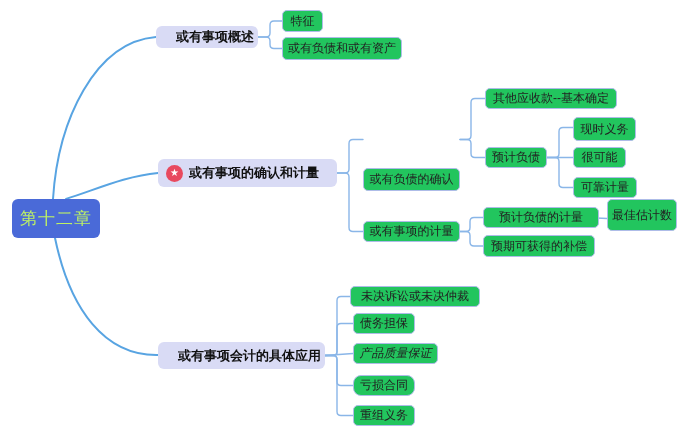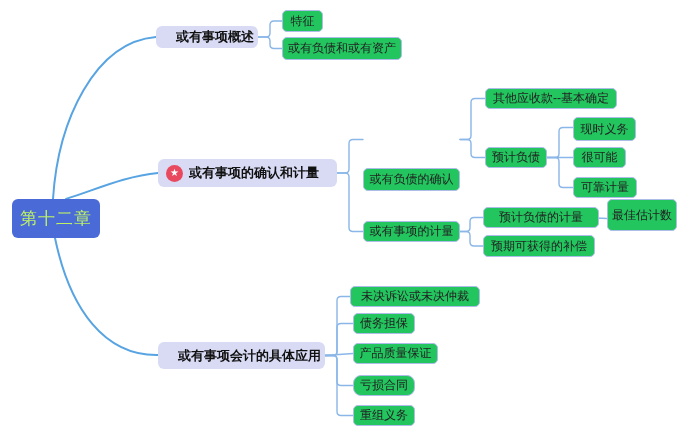--- a/index.html
+++ b/index.html
@@ -124,17 +124,17 @@
   <div class="node leaf" style="left:573px; top:177px; width:64px; height:21px;">可靠计量</div>
 
   <div class="node leaf" style="left:363px; top:221px; width:97px; height:21px;">或有事项的计量</div>
   <div class="node leaf" style="left:483px; top:207px; width:116px; height:21px;">预计负债的计量</div>
   <div class="node leaf" style="left:607px; top:199px; width:70px; height:32px;">最佳估计数</div>
   <div class="node leaf" style="left:483px; top:235px; width:112px; height:22px;">预期可获得的补偿</div>
 
   <div class="node branch" style="left:158px; top:342px; width:167px; height:27px;">或有事项会计的具体应用</div>
   <div class="node leaf" style="left:350px; top:286px; width:130px; height:21px;">未决诉讼或未决仲裁</div>
   <div class="node leaf" style="left:353px; top:313px; width:62px; height:21px;">债务担保</div>
-  <div class="node leaf" style="left:353px; top:343px; width:85px; height:21px;">产品质量保证</div>
+  <div class="node leaf" style="left:353px; top:343px; width:85px; height:21px;font-style:italic;">产品质量保证</div>
   <div class="node leaf" style="left:353px; top:375px; width:62px; height:21px;border-radius:8px;">亏损合同</div>
   <div class="node leaf" style="left:353px; top:405px; width:62px; height:21px;">重组义务</div>
 
 </div>
 
 </body></html>

